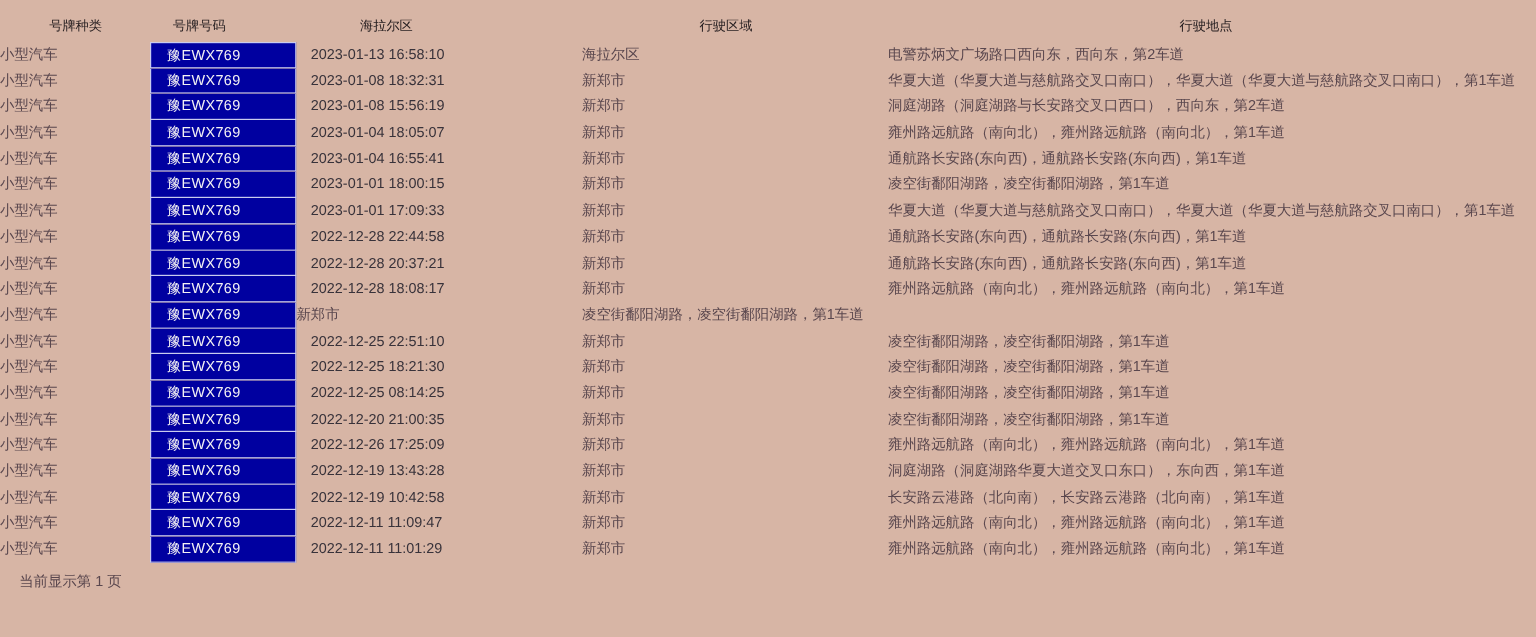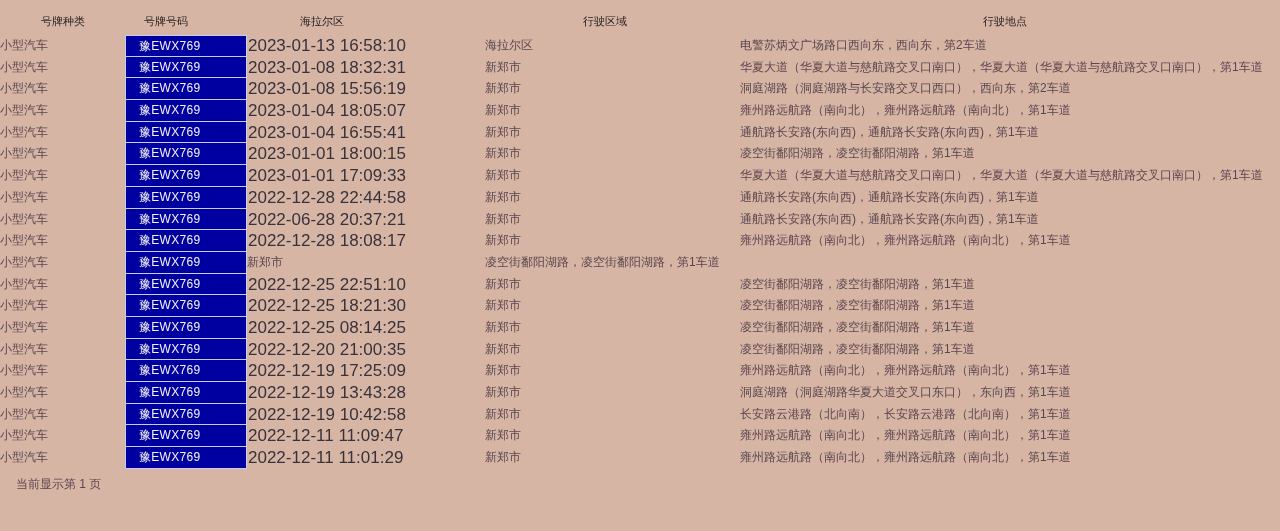--- a/index.html
+++ b/index.html
@@ -38,21 +38,21 @@
     box-sizing: border-box;
     background: var(--plate-box-bg, #0000a0);
     border: 1px solid var(--plate-box-border, #c9cbee);
     border-top: none;
     color: var(--plate-text, #f4f2f4);
     padding-left: 13px;
     font-weight: 400;
     letter-spacing: 0.3px;
   }
   .row:first-child .plate-box { border-top: 1px solid var(--plate-box-border, #c9cbee); }
-  .c-time { padding-left: 1px; color: var(--time-text, #38323a); font-size: 17px; }
+  .c-time { padding-left: 12px; color: var(--time-text, #38323a); font-size: 12px; }
   .c-region { color: var(--body-text, #5a474e); }
   .c-loc { color: var(--body-text, #5a474e); }
   #page-footer {
     position: absolute;
     top: 476px; left: 16px;
     color: var(--body-text, #5a474e);
     white-space: nowrap;
   }
 </style>
 </head>
@@ -145,21 +145,21 @@
     <div class="cell c-time">2022-12-28 22:44:58</div>
     <div class="cell c-region">新郑市</div>
     <div class="cell c-loc">通航路长安路(东向西)，通航路长安路(东向西)，第1车道</div>
   </div>
 
   <div class="row">
     <div class="cell c-type">小型汽车</div>
     <div class="cell c-plate">
       <div class="plate-box">豫EWX769</div>
     </div>
-    <div class="cell c-time">2022-06-28 20:37:21</div>
+    <div class="cell c-time">2022-12-28 20:37:21</div>
     <div class="cell c-region">新郑市</div>
     <div class="cell c-loc">通航路长安路(东向西)，通航路长安路(东向西)，第1车道</div>
   </div>
 
   <div class="row">
     <div class="cell c-type">小型汽车</div>
     <div class="cell c-plate">
       <div class="plate-box">豫EWX769</div>
     </div>
     <div class="cell c-time">2022-12-28 18:08:17</div>
@@ -214,21 +214,21 @@
     <div class="cell c-time">2022-12-20 21:00:35</div>
     <div class="cell c-region">新郑市</div>
     <div class="cell c-loc">凌空街鄱阳湖路，凌空街鄱阳湖路，第1车道</div>
   </div>
 
   <div class="row">
     <div class="cell c-type">小型汽车</div>
     <div class="cell c-plate">
       <div class="plate-box">豫EWX769</div>
     </div>
-    <div class="cell c-time">2022-12-19 17:25:09</div>
+    <div class="cell c-time">2022-12-26 17:25:09</div>
     <div class="cell c-region">新郑市</div>
     <div class="cell c-loc">雍州路远航路（南向北），雍州路远航路（南向北），第1车道</div>
   </div>
 
   <div class="row">
     <div class="cell c-type">小型汽车</div>
     <div class="cell c-plate">
       <div class="plate-box">豫EWX769</div>
     </div>
     <div class="cell c-time">2022-12-19 13:43:28</div>

